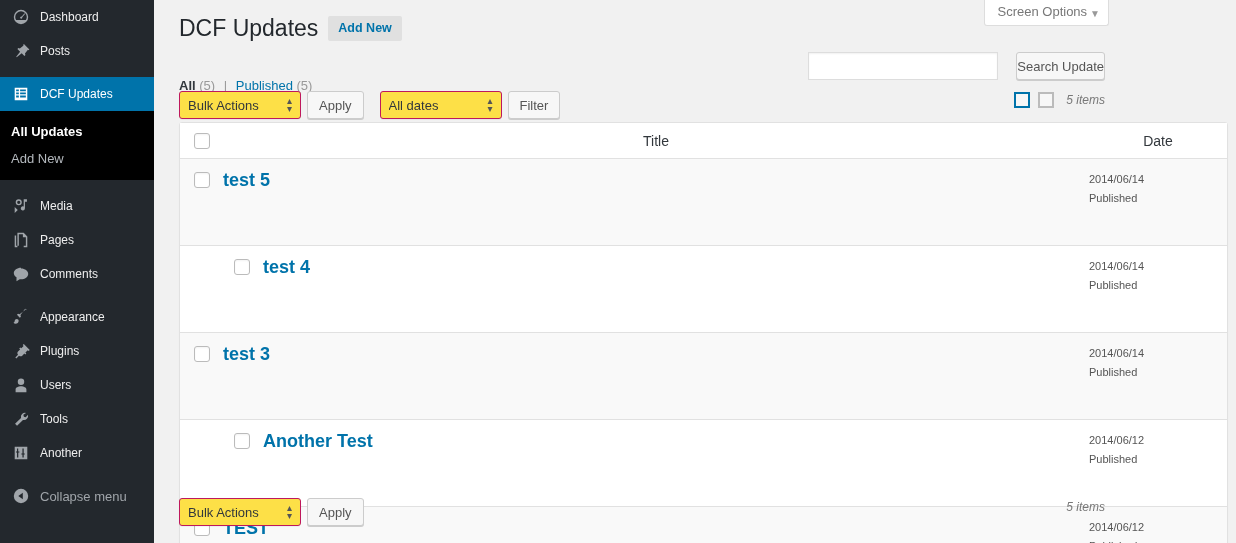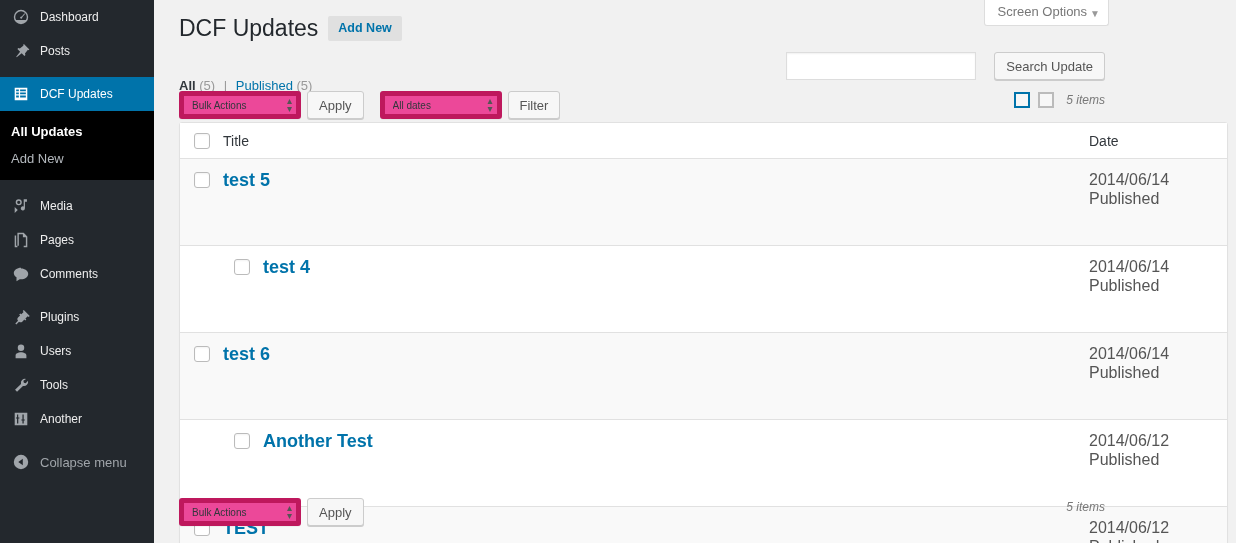--- a/index.html
+++ b/index.html
@@ -132,43 +132,43 @@
     box-shadow: inset 0 1px 2px rgba(0,0,0,.06);
   }
   #search-submit {
     margin-left: 18px;
     height: 28px;
     background: #f7f7f7;
     border: 1px solid #ccc;
     border-radius: 3px;
     color: #555;
     font-size: 13px;
-    padding: 0 11px;
+    padding: 0 0;
     cursor: pointer;
     font-family: inherit;
     box-shadow: 0 1px 0 #ccc;
   }
 
   
   .tablenav {
     position: absolute;
     height: 30px;
     display: flex; align-items: center;
   }
   #tablenav-top { left: 25px; top: 90px; }
   #tablenav-bottom { left: 25px; top: 497px; }
 
   .wp-select {
     height: 28px;
     min-width: 122px;
-    border: 5px solid #be185d;
-    background: #ec4899;
+    border: 1px solid #be185d;
+    background: #fde047;
     border-radius: 3px;
     font-family: inherit;
-    font-size: 10px;
+    font-size: 13px;
     color: #32373c;
     padding: 0 26px 0 8px;
     cursor: pointer;
     appearance: none;
     -webkit-appearance: none;
     position: relative;
     outline: none;
     box-shadow: 0 1px 0 rgba(0,0,0,.04);
   }
   .sel-wrap { position: relative; display: inline-block; }
@@ -224,21 +224,21 @@
     position: absolute;
     left: 25px; top: 122px;
     width: 1049px;
     border: 1px solid #e1e1e1;
     border-radius: 3px;
     background: #fff;
     border-collapse: collapse;
     box-shadow: 0 1px 1px rgba(0,0,0,.04);
   }
   .tr-row { display: flex; align-items: flex-start; border-top: 1px solid #e1e1e1; }
-  .tr-head { display: flex; align-items: center; height: 35px; background: #fff; }
+  .tr-head { display: flex; align-items: center; height: 35px; background: #fff; text-align: center; }
   .col-cb { width: 43px; flex: 0 0 43px; display: flex; justify-content: center;
             padding-top: 0; }
   .tr-row .col-cb { padding-top: 13px; }
   .col-title { flex: 1 1 auto; }
   .col-date { width: 138px; flex: 0 0 138px; }
 
   .cbx {
     width: 16px; height: 16px;
     border: 1px solid #bbb;
     background: #fff;
@@ -251,21 +251,21 @@
   .row-title {
     display: block;
     padding-top: 11px;
     font-size: 18px;
     font-weight: bold;
     color: #0073aa;
     text-decoration: none;
     cursor: pointer;
   }
   .row-block { padding-bottom: 37px; }
-  .date-cell { padding-top: 11px; font-size: 16px; color: #555; line-height: 19px; }
+  .date-cell { padding-top: 11px; font-size: 11px; color: #555; line-height: 19px; }
   .date-cell .status { display: block; }
   .alt { background: #f9f9f9; }
   .white { background: #fff; padding-left: 40px; }
 </style>
 </head>
 <body>
 
 <div id="page">
 
   <div id="sidebar">
@@ -319,20 +319,28 @@
         </div>
         <div class="menu-item">
           <span class="m-ico">
             <svg width="18" height="18" viewBox="0 0 20 20">
               <path d="M10 3C5.6 3 2 5.7 2 9c0 1.9 1.2 3.6 3 4.7V18l3.6-2.2c.5.1.9.1 1.4.1 4.4 0 8-2.7 8-6s-3.6-6-8-6z"></path>
             </svg>
           </span>
           <span>Comments</span>
         </div>
         <div class="menu-sep"></div>
+        <div class="menu-item">
+          <span class="m-ico">
+            <svg width="18" height="18" viewBox="0 0 20 20">
+              <path d="M16.7 2.5l-1-1-7.3 5.4-1.7-.5-1.2 1.2 3.2 3.2 1.2-1.2-.5-1.7 5.4-7.3-.1.9zM5.4 12.1c-1.3 0-2.4 1-2.4 2.4 0 1-.6 1.6-1.4 2 .6.7 1.5 1 2.4 1 1.9 0 3.4-1.5 3.4-3.4 0-1.1-.9-2-2-2z"></path>
+            </svg>
+          </span>
+          <span>Appearance</span>
+        </div>
         <div class="menu-item">
           <span class="m-ico">
             <svg width="18" height="18" viewBox="0 0 20 20">
               <path d="M13.1 2.2l-1.2 1.2 1 1-2.6 2.6-1-1-1.3 1.2 1 1-2.3 2.3c-1 1-1 2.6 0 3.6l-3 3 1.1 1.1 3-3c1 1 2.6 1 3.6 0l2.3-2.3 1 1 1.2-1.2-1-1 2.6-2.6 1 1 1.2-1.2-6.6-6.7z"></path>
             </svg>
           </span>
           <span>Plugins</span>
         </div>
         <div class="menu-item">
           <span class="m-ico">
@@ -456,21 +464,21 @@
             </div>
             <div class="col-date row-block">
               <div class="date-cell">2014/06/14<span class="status">Published</span></div>
             </div>
           </div>
           <div class="tr-row alt">
             <div class="col-cb">
               <span class="cbx"></span>
             </div>
             <div class="col-title row-block">
-              <a class="row-title">test 6</a>
+              <a class="row-title">test 3</a>
             </div>
             <div class="col-date row-block">
               <div class="date-cell">2014/06/14<span class="status">Published</span></div>
             </div>
           </div>
           <div class="tr-row white">
             <div class="col-cb">
               <span class="cbx"></span>
             </div>
             <div class="col-title row-block">

